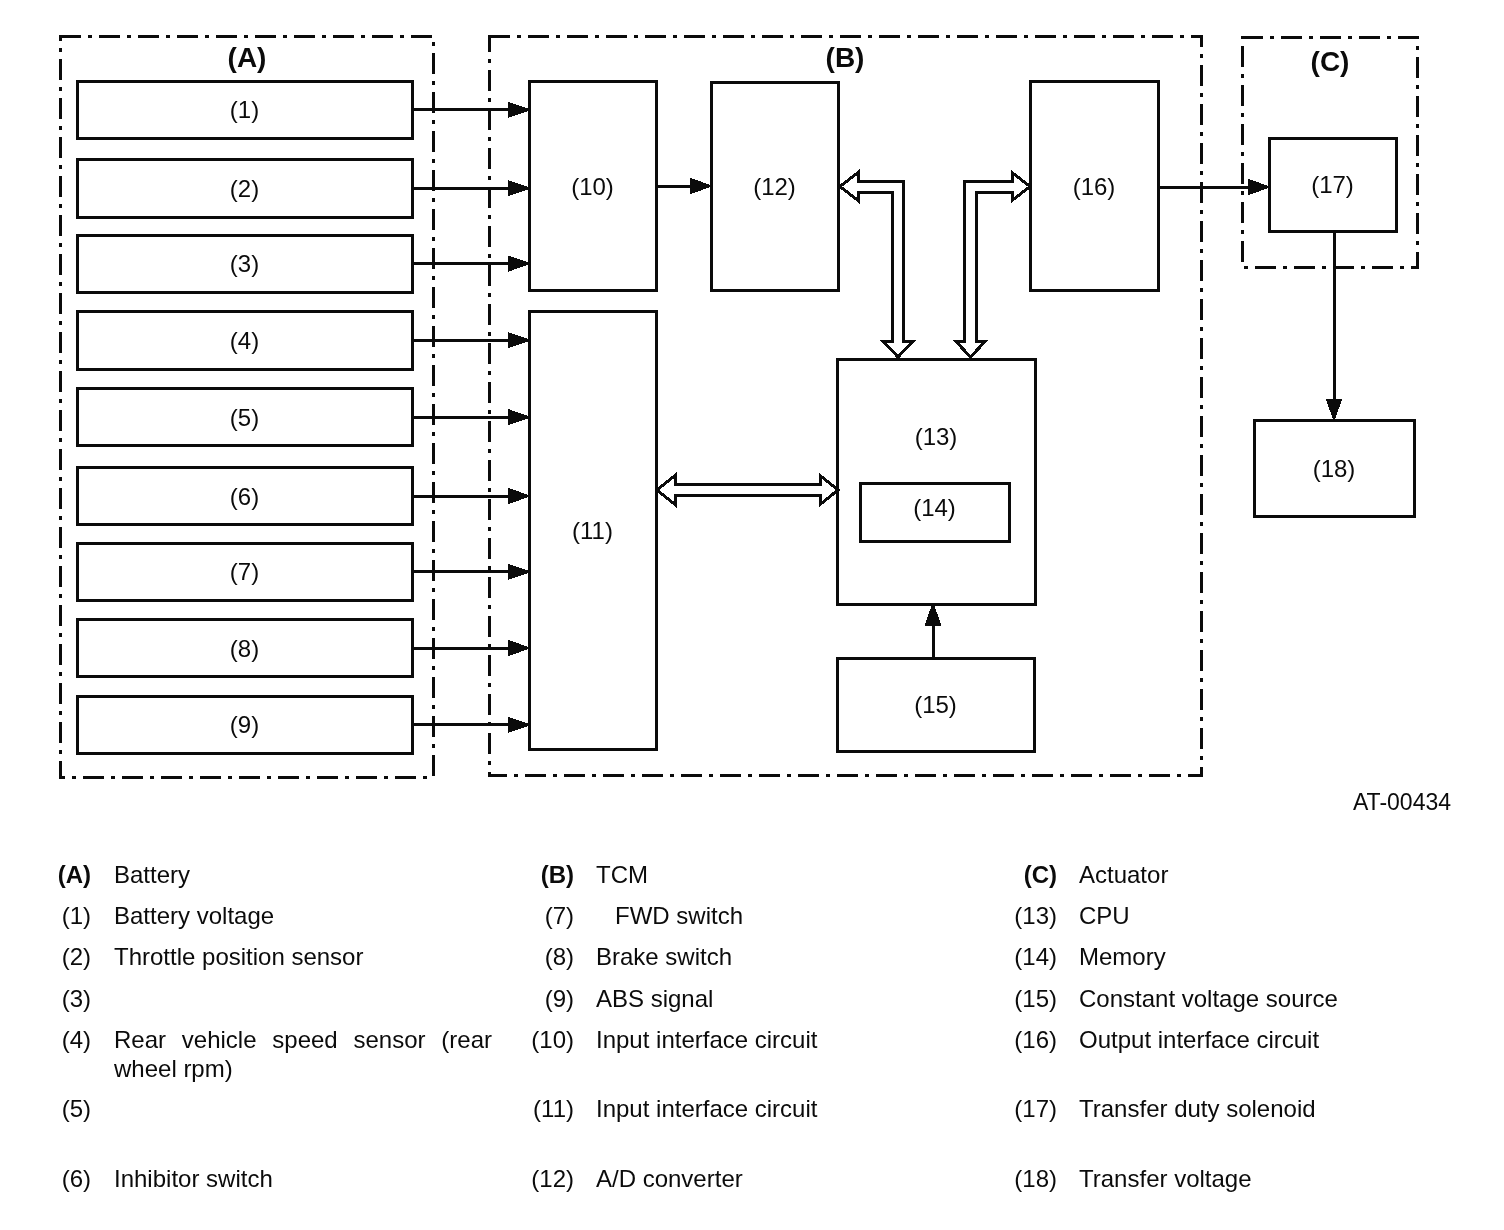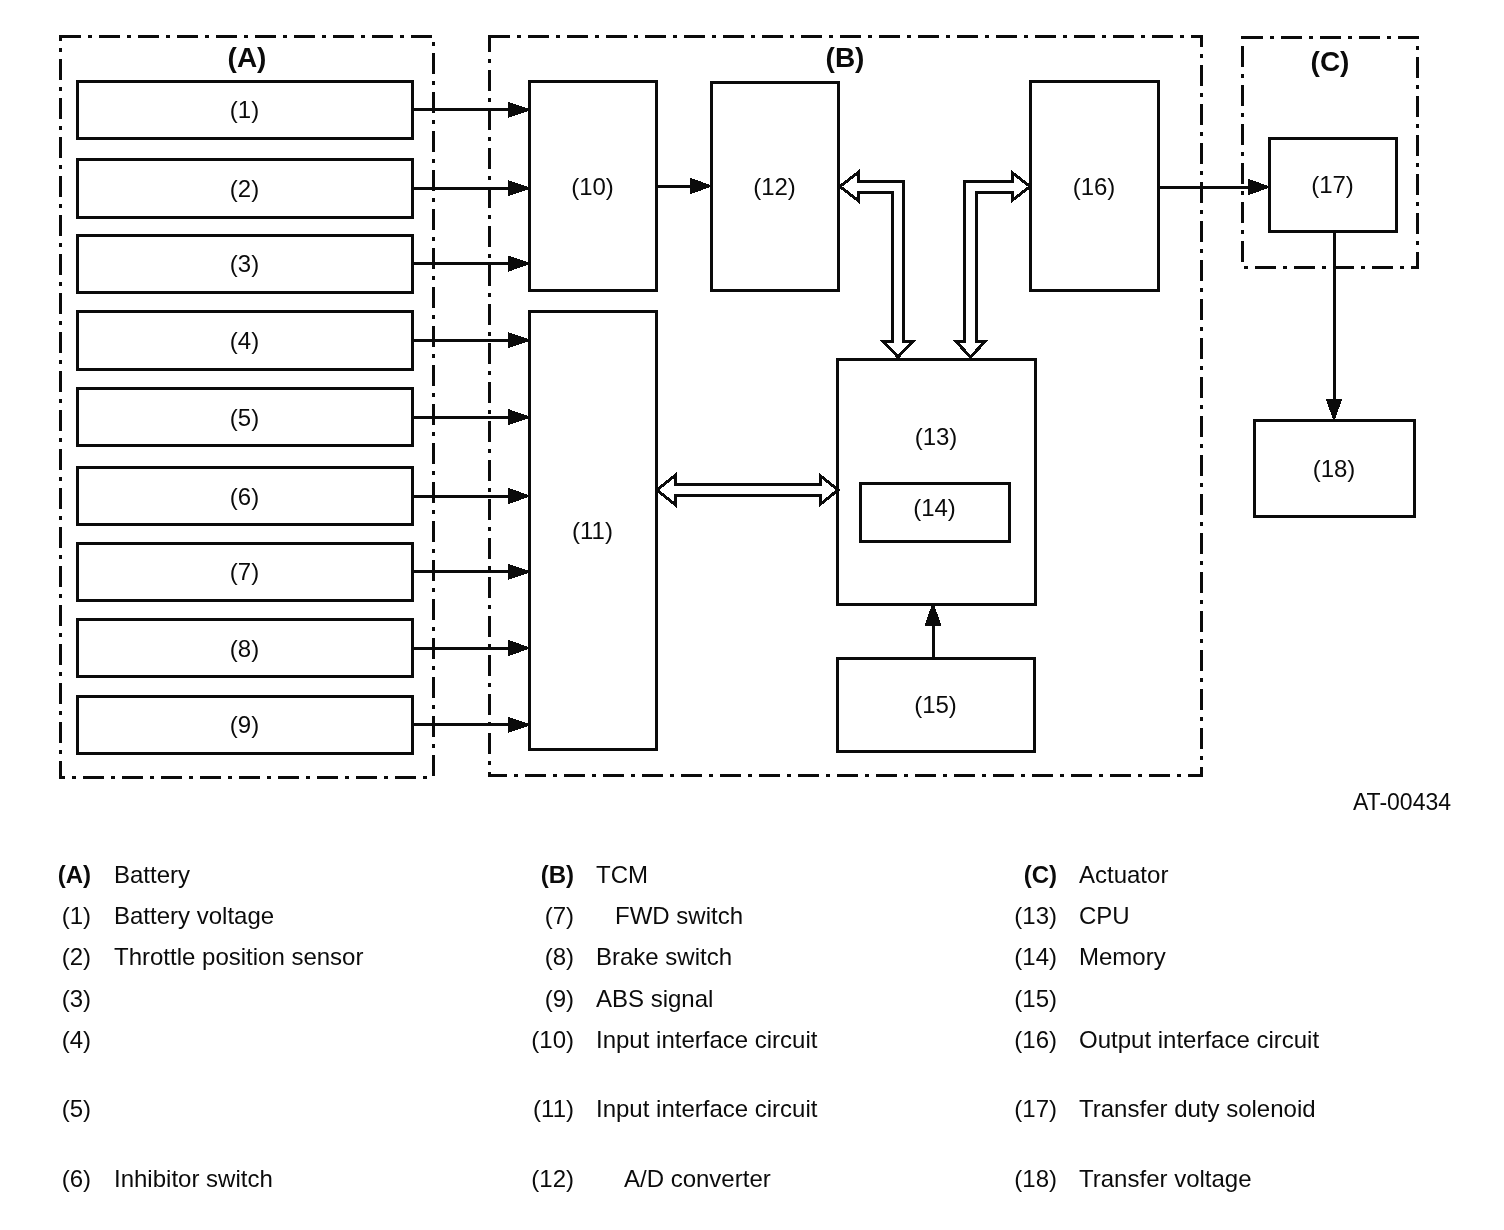--- a/index.html
+++ b/index.html
@@ -161,20 +161,21 @@
 
 <div class="leg num" style="left:29px;top:901px;">(1)</div>
 <div class="leg" style="left:114px;top:901px;">Battery voltage</div>
 
 <div class="leg num" style="left:29px;top:942px;">(2)</div>
 <div class="leg" style="left:114px;top:942px;">Throttle position sensor</div>
 
 <div class="leg num" style="left:29px;top:984px;">(3)</div>
 
 <div class="leg num" style="left:29px;top:1025px;">(4)</div>
+<div class="leg wrap" style="left:114px;top:1025px;width:378px;">Rear vehicle speed sensor (rear wheel rpm)</div>
 
 <div class="leg num" style="left:29px;top:1094px;">(5)</div>
 
 <div class="leg num" style="left:29px;top:1164px;">(6)</div>
 <div class="leg" style="left:114px;top:1164px;">Inhibitor switch</div>
 
 <div class="leg num" style="left:512px;top:860px;font-weight:bold;">(B)</div>
 <div class="leg" style="left:596px;top:860px;">TCM</div>
 
 <div class="leg num" style="left:512px;top:901px;">(7)</div>
@@ -186,32 +187,33 @@
 <div class="leg num" style="left:512px;top:984px;">(9)</div>
 <div class="leg" style="left:596px;top:984px;">ABS signal</div>
 
 <div class="leg num" style="left:512px;top:1025px;">(10)</div>
 <div class="leg" style="left:596px;top:1025px;">Input interface circuit</div>
 
 <div class="leg num" style="left:512px;top:1094px;">(11)</div>
 <div class="leg" style="left:596px;top:1094px;">Input interface circuit</div>
 
 <div class="leg num" style="left:512px;top:1164px;">(12)</div>
-<div class="leg" style="left:596px;top:1164px;margin-left:28px;">A/D converter</div>
+<div class="leg" style="left:596px;top:1164px;">A/D converter</div>
 
 <div class="leg num" style="left:995px;top:860px;font-weight:bold;">(C)</div>
 <div class="leg" style="left:1079px;top:860px;">Actuator</div>
 
 <div class="leg num" style="left:995px;top:901px;">(13)</div>
 <div class="leg" style="left:1079px;top:901px;">CPU</div>
 
 <div class="leg num" style="left:995px;top:942px;">(14)</div>
 <div class="leg" style="left:1079px;top:942px;">Memory</div>
 
 <div class="leg num" style="left:995px;top:984px;">(15)</div>
+<div class="leg" style="left:1079px;top:984px;">Constant voltage source</div>
 
 <div class="leg num" style="left:995px;top:1025px;">(16)</div>
 <div class="leg" style="left:1079px;top:1025px;">Output interface circuit</div>
 
 <div class="leg num" style="left:995px;top:1094px;">(17)</div>
 <div class="leg" style="left:1079px;top:1094px;">Transfer duty solenoid</div>
 
 <div class="leg num" style="left:995px;top:1164px;">(18)</div>
 <div class="leg" style="left:1079px;top:1164px;">Transfer voltage</div>
 </div>

